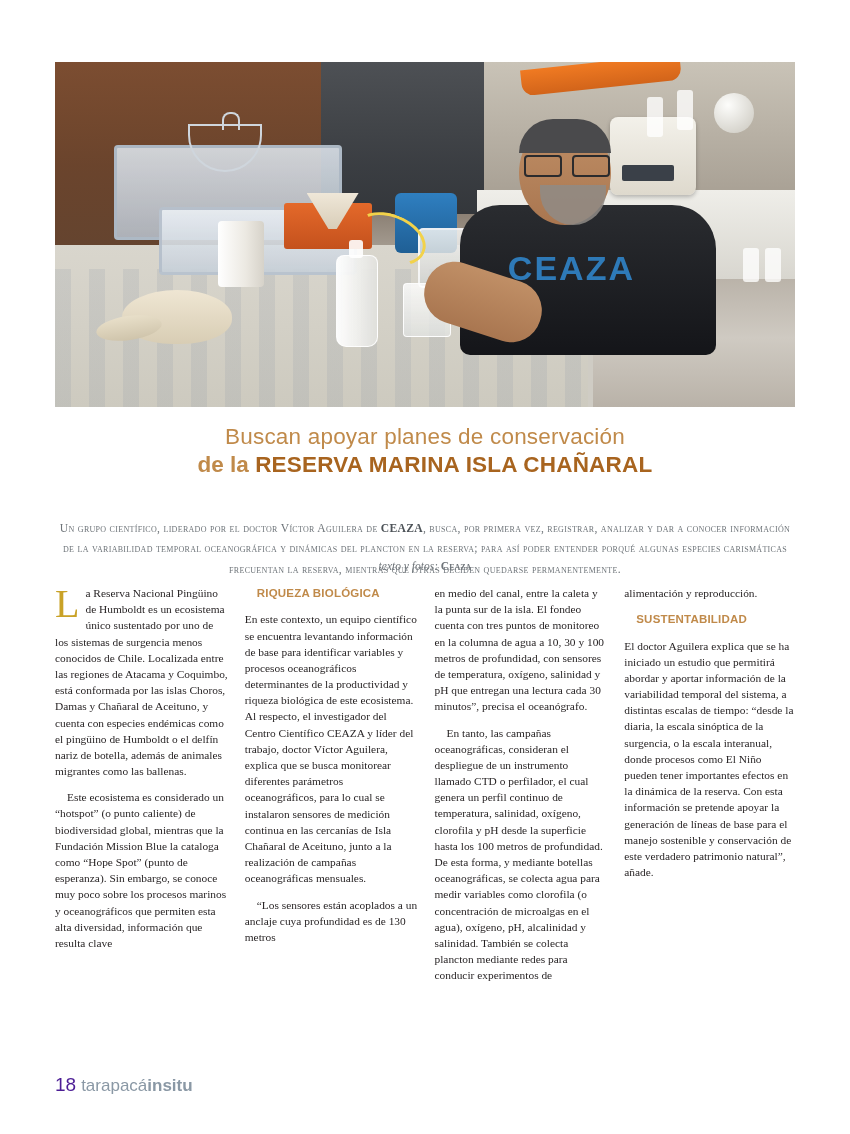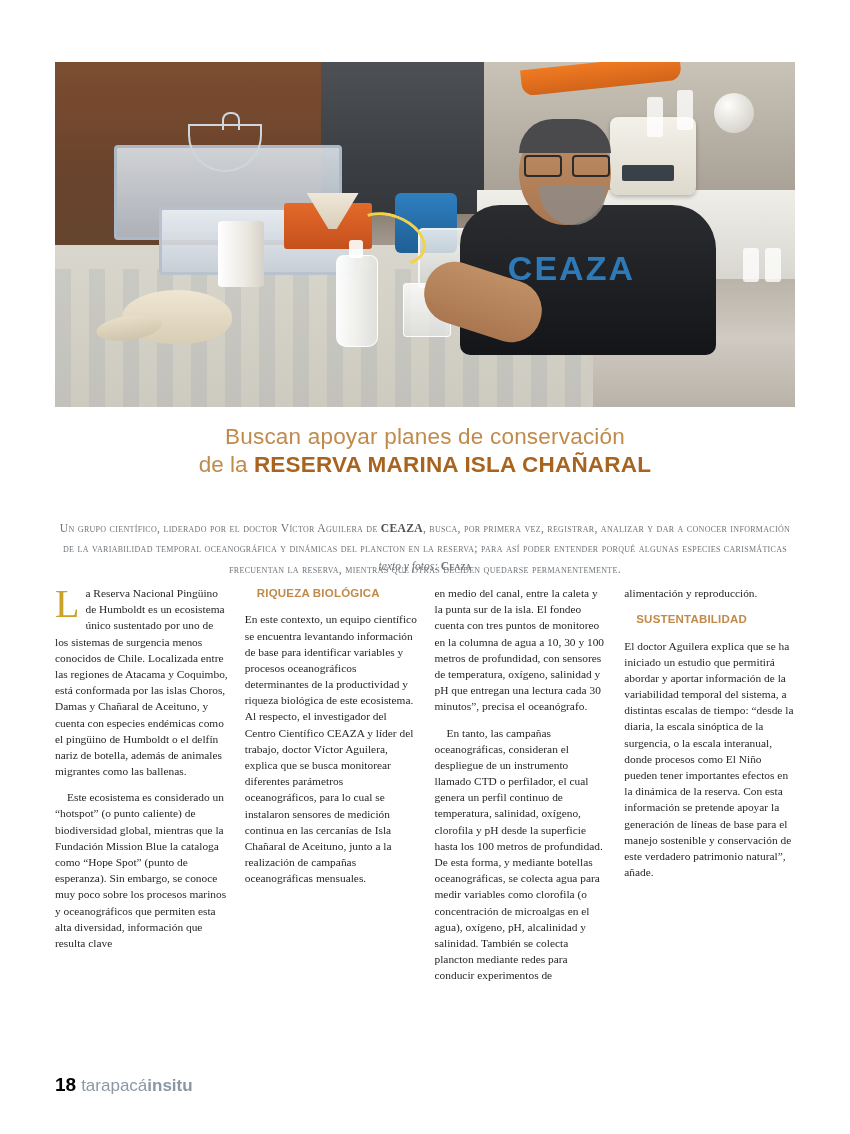--- a/index.html
+++ b/index.html
@@ -125,21 +125,21 @@
 
   
   .headline{
     position:absolute;left:55px;top:424px;width:740px;
     text-align:center;
     font-family:"Liberation Sans",sans-serif;
     color:#b07a3c;
   }
   .headline .l1{font-size:22.5px;font-weight:400;letter-spacing:.2px;color:#c08a4a;text-align:center;}
   .headline .l2{font-size:22.5px;margin-top:2px;}
-  .headline .l2 .light{font-weight:400;color:#c08a4a;}
+  .headline .l2 .light{font-weight:700;color:#c08a4a;}
   .headline .l2 .bold{font-weight:bold;color:#a8641f;letter-spacing:.2px;}
 
   
   .deck{
     position:absolute;left:55px;top:495px;width:740px;
     text-align:center;
     color:#6e7479;
     font-family:"Liberation Serif",serif;
     font-size:11.6px;line-height:1.75;
     font-variant:small-caps;
@@ -188,21 +188,21 @@
     margin:2px 0 5px 0;
     text-indent:0;
   }
 
   
   .footer{
     position:absolute;left:55px;bottom:38px;
     font-family:"Liberation Sans",sans-serif;
     display:flex;align-items:baseline;gap:5px;
   }
-  .pagenum{font-size:19px;font-weight:bold;color:#000000;}
+  .pagenum{font-size:19px;font-weight:normal;color:#4c1d95;}
   .brand{font-size:17px;color:#8a98a5;}
   .brand .b1{font-weight:normal;}
   .brand .b2{font-weight:bold;}
 </style>
 </head>
 <body>
 
 <div class="page">
 
   <div class="photo-wrap">
@@ -267,20 +267,21 @@
   <div class="cols">
 
     <div class="col">
       <p class="noind"><span class="dropcap">L</span><span>a Reserva Nacional Pingüino de Humboldt es un ecosistema único sustentado por uno de los sistemas de surgencia menos conocidos de Chile. Localizada entre las regiones de Atacama y Coquimbo, está conformada por las islas Choros, Damas y Chañaral de Aceituno, y cuenta con especies endémicas como el pingüino de Humboldt o el delfín nariz de botella, además de animales migrantes como las ballenas.</span></p>
       <p>Este ecosistema es considerado un “hotspot” (o punto caliente) de biodiversidad global, mientras que la Fundación Mission Blue la cataloga como “Hope Spot” (punto de esperanza). Sin embargo, se conoce muy poco sobre los procesos marinos y oceanográficos que permiten esta alta diversidad, información que resulta clave</p>
     </div>
 
     <div class="col">
       <p class="subhead">RIQUEZA BIOLÓGICA</p>
       <p class="noind">En este contexto, un equipo científico se encuentra levantando información de base para identificar variables y procesos oceanográficos determinantes de la productividad y riqueza biológica de este ecosistema. Al respecto, el investigador del Centro Científico CEAZA y líder del trabajo, doctor Víctor Aguilera, explica que se busca monitorear diferentes parámetros oceanográficos, para lo cual se instalaron sensores de medición continua en las cercanías de Isla Chañaral de Aceituno, junto a la realización de campañas oceanográficas mensuales.</p>
+      <p>“Los sensores están acoplados a un anclaje cuya profundidad es de 130 metros</p>
     </div>
 
     <div class="col">
       <p class="noind">en medio del canal, entre la caleta y la punta sur de la isla. El fondeo cuenta con tres puntos de monitoreo en la columna de agua a 10, 30 y 100 metros de profundidad, con sensores de temperatura, oxígeno, salinidad y pH que entregan una lectura cada 30 minutos”, precisa el oceanógrafo.</p>
       <p>En tanto, las campañas oceanográficas, consideran el despliegue de un instrumento llamado CTD o perfilador, el cual genera un perfil continuo de temperatura, salinidad, oxígeno, clorofila y pH desde la superficie hasta los 100 metros de profundidad. De esta forma, y mediante botellas oceanográficas, se colecta agua para medir variables como clorofila (o concentración de microalgas en el agua), oxígeno, pH, alcalinidad y salinidad. También se colecta plancton mediante redes para conducir experimentos de</p>
     </div>
 
     <div class="col">
       <p class="noind">alimentación y reproducción.</p>
       <p class="subhead">SUSTENTABILIDAD</p>

